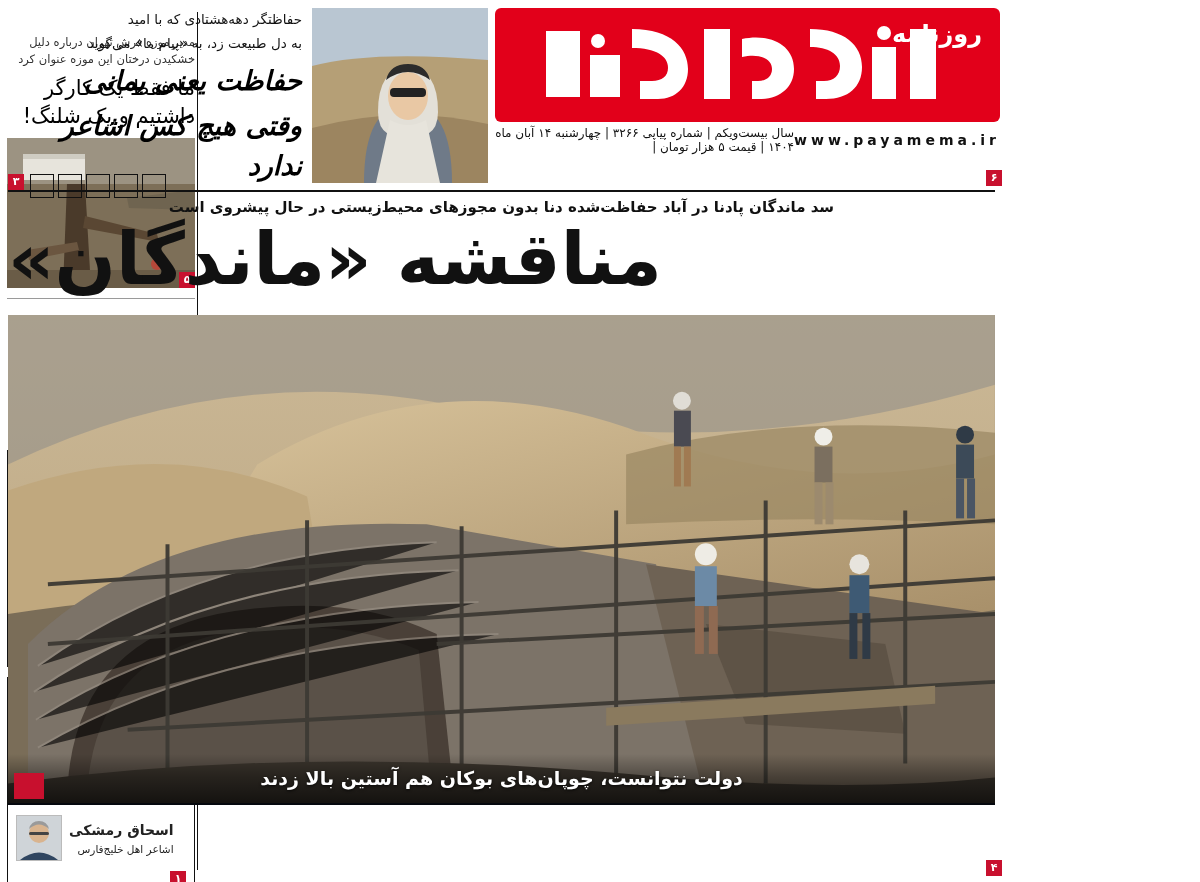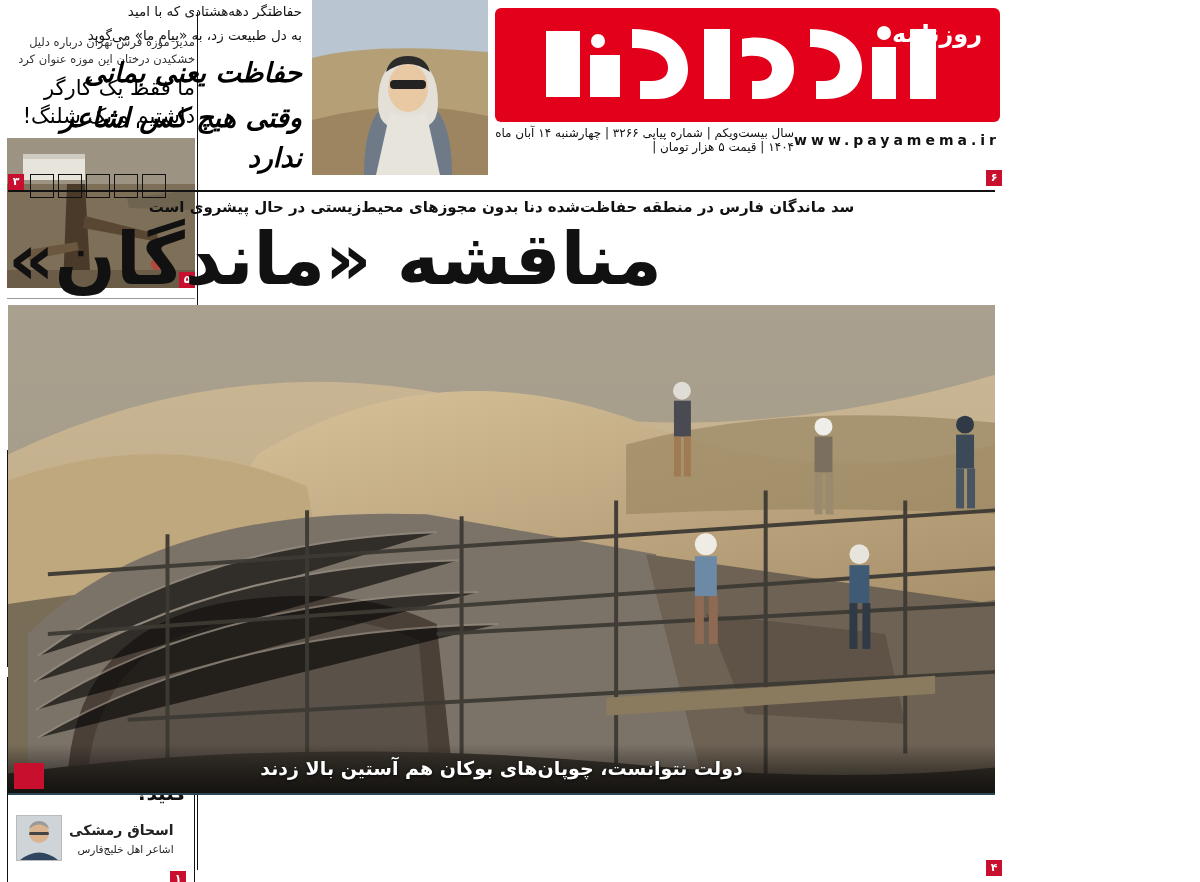--- a/index.html
+++ b/index.html
@@ -34,36 +34,36 @@
   .masthead{position:absolute;top:8px;right:200px;width:505px;height:165px;}
   .mh-box{width:100%;height:114px;background:#e2001a;position:relative;border-radius:6px;}
   .mh-logo{position:absolute;inset:0;display:flex;align-items:center;justify-content:center;}
   .mh-logo svg{display:block;}
   .mh-word{position:absolute;top:12px;right:18px;color:#fff;font-size:24px;font-weight:bold;}
   .mh-bottom{display:flex;justify-content:space-between;align-items:center;margin-top:4px;}
   .mh-issue{font-size:12px;color:#111;direction:rtl;}
   .mh-url{letter-spacing:4px;font-size:14px;font-weight:bold;color:#111;direction:ltr;}
 
   
-  .lead{position:absolute;top:0;left:8px;width:480px;}
+  .lead{position:absolute;top:8px;left:8px;width:480px;}
   .lead-wrap{display:flex;flex-direction:row;gap:10px;}
   .lead-photo{width:176px;height:175px;flex:0 0 auto;overflow:hidden;position:relative;background:#a7b4c4;}
   .lead-text{flex:1 1 auto;text-align:right;}
   .lead-kicker{font-size:13.5px;line-height:1.75;color:#111;}
   .lead-title{font-size:27px;font-weight:bold;line-height:1.45;margin-top:6px;color:#000;font-style:italic;}
 
   
   .squares{display:flex;gap:4px;flex-direction:row-reverse;align-items:center;margin-top:8px;}
   .squares .sq{width:22px;height:22px;border:1.5px solid #111;}
 
   
   .main{position:absolute;top:198px;right:205px;left:8px;}
   .main-kicker{text-align:center;font-size:15px;font-weight:bold;color:#111;}
   .main-title{text-align:left;font-size:72px;font-weight:bold;line-height:1.15;margin-top:2px;letter-spacing:-1px;}
-  .main-photo{position:relative;margin-top:4px;width:100%;height:490px;overflow:hidden;background:#7dd3fc;}
+  .main-photo{position:relative;margin-top:14px;width:100%;height:490px;overflow:hidden;background:#0f172a;}
   .overlay{position:absolute;left:0;right:0;bottom:0;padding:10px 14px 12px 14px;text-align:center;
            background:linear-gradient(to top,rgba(0,0,0,.68),rgba(0,0,0,.35) 55%,rgba(0,0,0,0));}
   .ov-kicker{color:#fff;font-size:19px;font-weight:bold;line-height:1.5;text-shadow:0 1px 3px rgba(0,0,0,.8);}
   .ov-title{color:#fff;font-size:34px;font-weight:bold;line-height:1.4;margin-top:4px;text-shadow:0 2px 4px rgba(0,0,0,.85);}
 
   .mark-6{position:absolute;top:170px;right:198px;}
   .mark-4{position:absolute;bottom:6px;right:198px;}
 
   
   .vrule{position:absolute;width:1px;background:#111;}
@@ -216,21 +216,21 @@
       <span class="sq"></span>
       <span class="sq"></span>
       <span class="sq"></span>
       <span class="sq"></span>
     </div>
   </div>
 
   <div style="position:absolute;top:190px;left:8px;right:205px;height:2px;background:#111"></div>
 
   <div class="main">
-    <div class="main-kicker">سد ماندگان فارس در منطقه حفاظت‌شده دنا بدون مجوزهای محیط‌زیستی در حال پیشروی است</div>
+    <div class="main-kicker">سد ماندگان پادنا در آباد حفاظت‌شده دنا بدون مجوزهای محیط‌زیستی در حال پیشروی است</div>
     <div class="main-title">مناقشه «ماندگان»</div>
 
     <div class="main-photo">
       <svg class="scene" viewBox="0 0 990 490" preserveAspectRatio="none">
         <defs>
           <linearGradient id="sky" x1="0" y1="0" x2="0" y2="1">
             <stop offset="0" stop-color="#cbb896"></stop>
               <stop offset="1" stop-color="#b8a37e"></stop>
           </linearGradient>
           <linearGradient id="dune" x1="0" y1="0" x2="1" y2="1">

